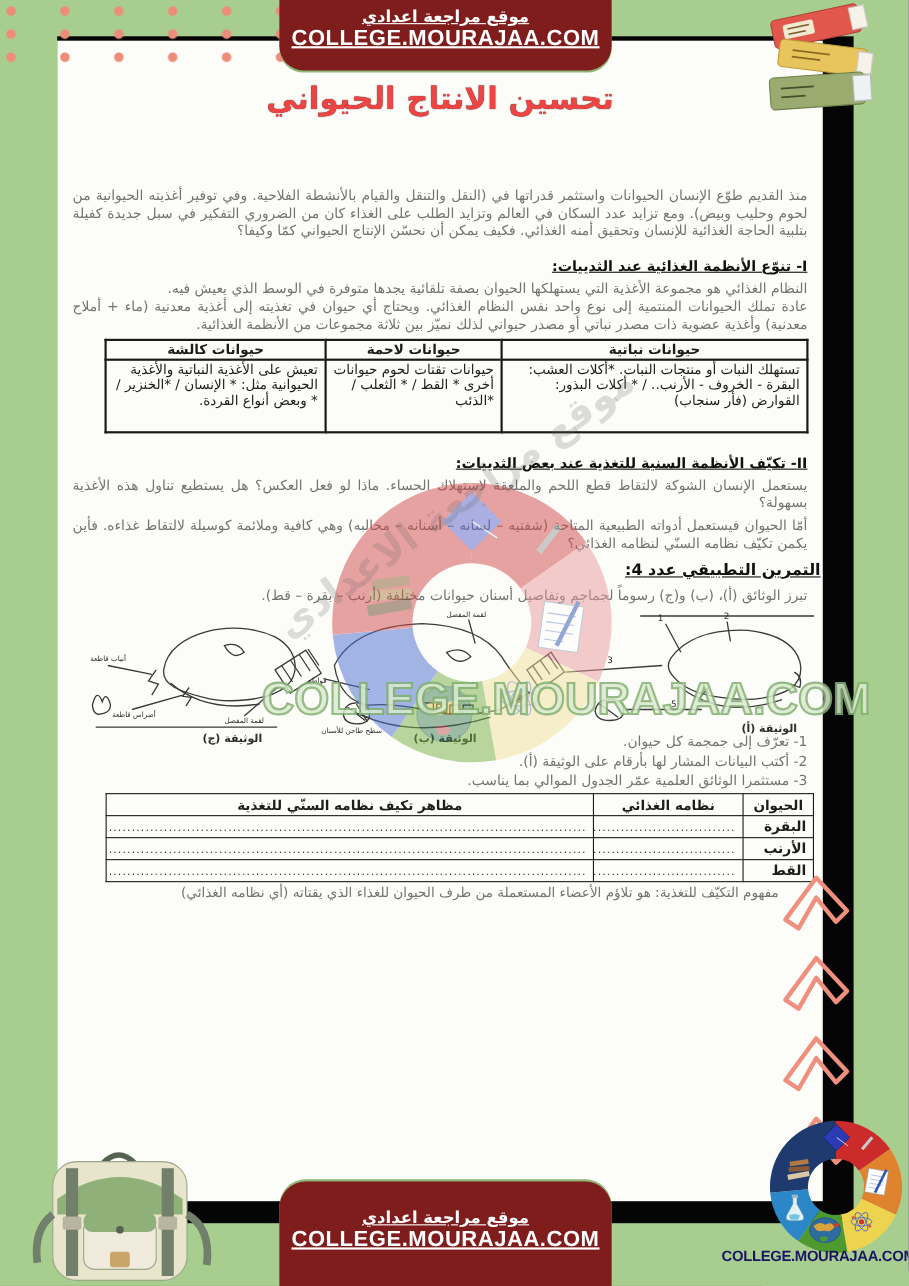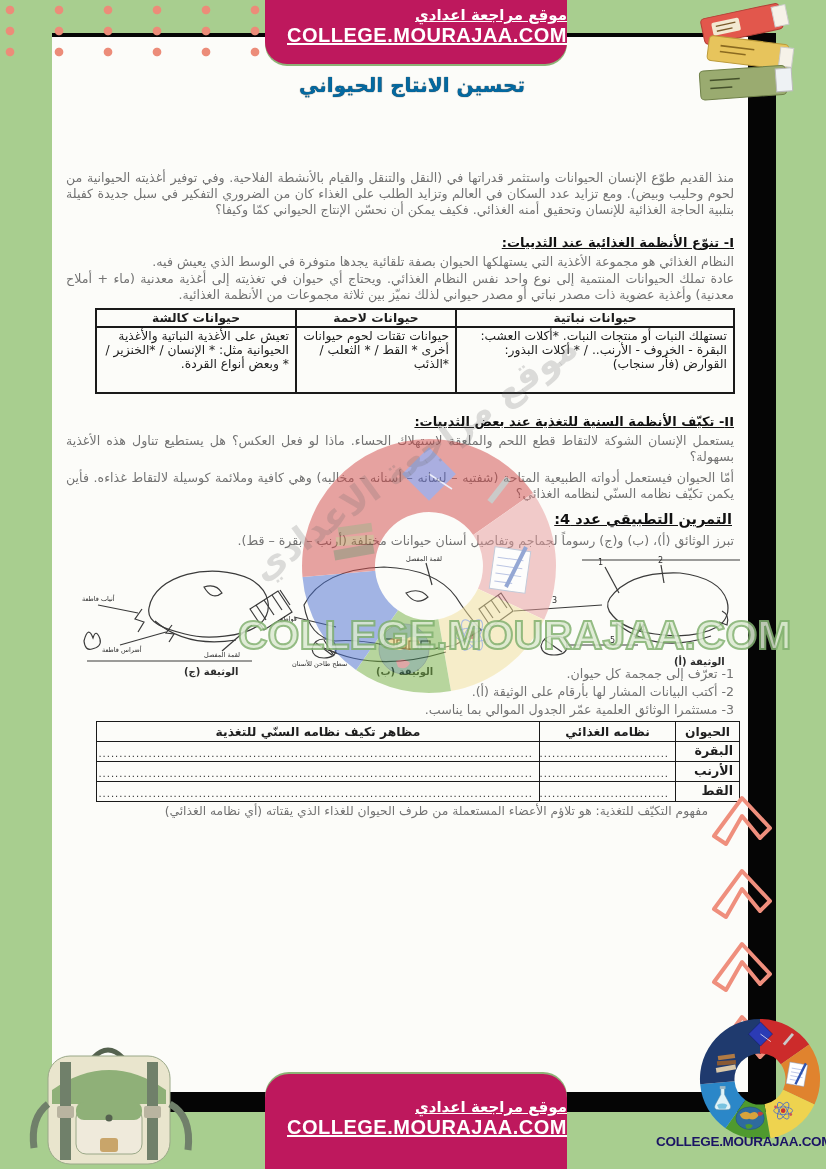--- a/index.html
+++ b/index.html
@@ -9,31 +9,31 @@
   
   .scan-black{position:absolute;left:52px;top:33px;width:724px;height:1079px;background:#050505;}
   .page{position:absolute;left:52px;top:37px;width:696px;height:1055px;background:#fcfcf9;}
 
   
   .dots{position:absolute;left:0;top:0;width:392px;height:58px;z-index:6;
     background-image:radial-gradient(circle at 10px 10px,#ec8c79 3.8px,rgba(0,0,0,0) 4.8px);
     background-size:49px 21px;}
 
   
-  .tab{position:absolute;left:265px;width:302px;background:#be185d;z-index:7;text-align:right;color:#fff;}
+  .tab{position:absolute;left:254px;width:302px;background:#7f1d1d;z-index:7;text-align:center;color:#fff;}
   .tab-top{top:0;height:64px;border-radius:0 0 22px 22px;box-shadow:0 2px 0 #8db377;}
   .tab-bottom{top:1074px;height:95px;border-radius:24px 24px 0 0;box-shadow:0 -2px 0 #8db377;}
   .tab .ar{font-size:15px;font-weight:bold;text-decoration:underline;margin-top:6px;}
   .tab .url{font-size:20px;font-weight:bold;letter-spacing:.5px;text-decoration:underline;font-family:"Liberation Sans",sans-serif;}
   .tab-bottom .ar{margin-top:24px;}
 
   
   .tb{position:absolute;direction:rtl;color:#737373;font-size:12.6px;line-height:16.2px;text-align:justify;}
-  .doc-title{position:absolute;top:36px;left:12px;width:100%;text-align:center;font-size:20px;font-weight:bold;
-    color:#0369a1;letter-spacing:2px;text-shadow:0 0 1px #111;}
+  .doc-title{position:absolute;top:36px;left:0;width:100%;text-align:center;font-size:28px;font-weight:bold;
+    color:#ef4444;letter-spacing:2px;text-shadow:0 0 1px #111;}
   .hd{position:absolute;direction:rtl;font-weight:bold;font-size:13px;color:#111;text-decoration:underline;}
 
   table{border-collapse:collapse;direction:rtl;font-size:12.3px;color:#1d1d1d;table-layout:fixed;}
   .t1,.t1 td,.t1 th{border:2px solid #1a1a1a;}
   .t2,.t2 td,.t2 th{border:1.6px solid #1a1a1a;}
   th{font-weight:bold;padding:1px 0;}
   td{padding:1px 6px;vertical-align:top;}
   .dotcell{font-size:10px;letter-spacing:1px;color:#333;white-space:nowrap;overflow:hidden;padding-top:6px;}
   .animal{font-weight:bold;font-size:12.6px;}
 
@@ -94,21 +94,21 @@
         <td>حيوانات تقتات لحوم حيوانات أخرى * القط / * الثعلب / *الذئب</td>
         <td>تعيش على الأغذية النباتية والأغذية الحيوانية مثل: * الإنسان / *الخنزير / * وبعض أنواع القردة.</td>
       </tr>
     </tbody>
       </table>
 
     <div class="hd" style="top:377px;right:14px;">II- تكيّف الأنظمة السنية للتغذية عند بعض الثدييات:</div>
     <div class="tb" style="top:396px;right:14px;width:668px;margin-left:14px;">يستعمل الإنسان الشوكة لالتقاط قطع اللحم والملعقة لاستهلاك الحساء. ماذا لو فعل العكس؟ هل يستطيع تناول هذه الأغذية بسهولة؟</div>
     <div class="tb" style="top:433px;right:14px;width:668px;">أمّا الحيوان فيستعمل أدواته الطبيعية المتاحة (شفتيه – لسانه – أسنانه – مخالبه) وهي كافية وملائمة كوسيلة لالتقاط غذاءه. فأين يكمن تكيّف نظامه السنّي لنظامه الغذائي؟</div>
 
-    <div class="hd" style="top:474px;right:16px;font-size:14.5px;">التمرين التطبيقي عدد 4:</div>
+    <div class="hd" style="top:474px;right:2px;font-size:14.5px;">التمرين التطبيقي عدد 4:</div>
     <div class="tb" style="top:496px;right:14px;width:668px;">تبرز الوثائق (أ)، (ب) و(ج) رسوماً لجماجم وتفاصيل أسنان حيوانات مختلفة (أرنب – بقرة – قط).</div>
 
     <svg class="figs" style="position:absolute;top:516px;left:2px;width:690px;height:132px;z-index:1;" viewBox="0 0 690 132">
       <g stroke="#3a3a3a" stroke-width="1.2" fill="none">
 
         <g>
           <path d="M95,55 C100,22 158,8 196,26 C216,37 220,58 206,71 C191,84 152,87 131,81 C111,76 92,70 95,55 Z"></path>
           <path d="M101,68 Q132,95 182,87"></path>
           <path d="M150,34 q12,-4 18,6 q-10,8 -18,-6 Z"></path>
           <path d="M88,56 l-7,10 l9,3 l-6,10"></path>

